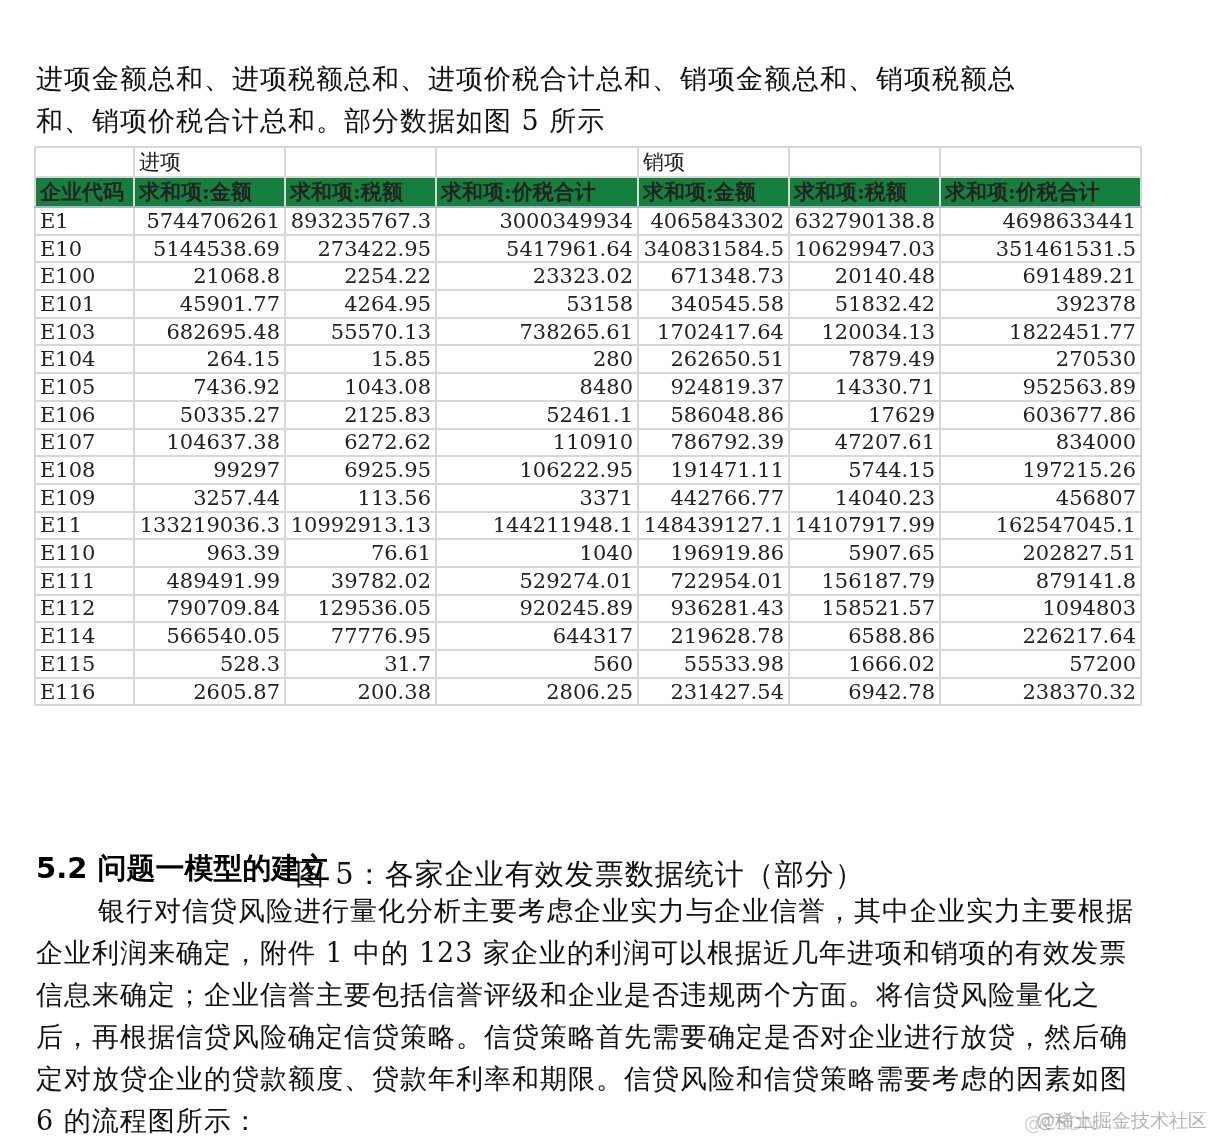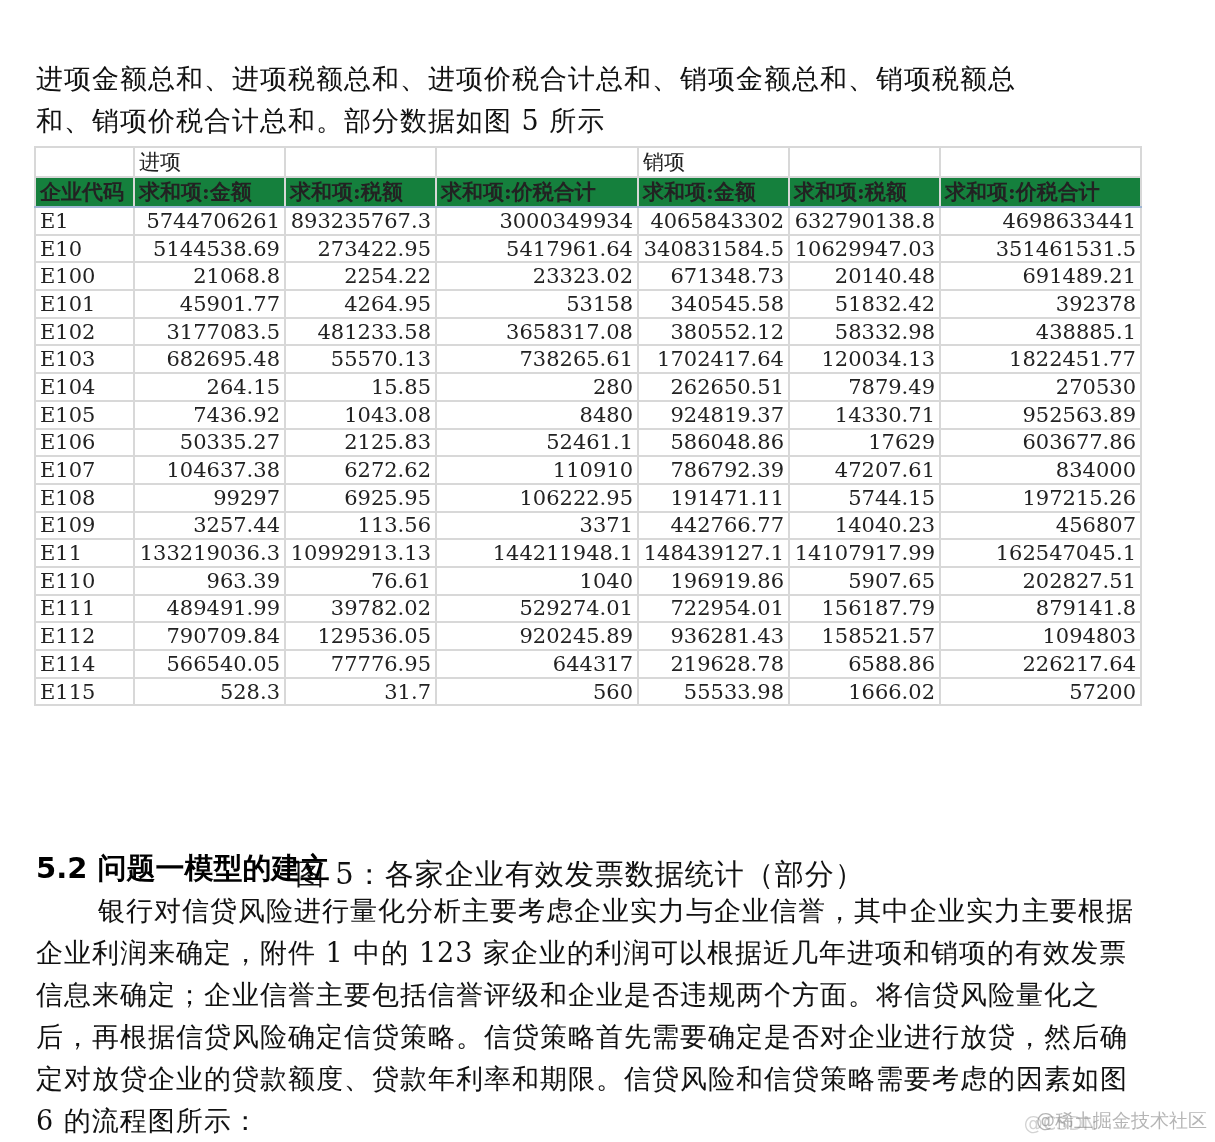--- a/index.html
+++ b/index.html
@@ -116,29 +116,20 @@
       <tr>
         <td class="code">E101</td>
         <td class="num">45901.77</td>
         <td class="num">4264.95</td>
         <td class="num">53158</td>
         <td class="num">340545.58</td>
         <td class="num">51832.42</td>
         <td class="num">392378</td>
       </tr>
       <tr>
-        <td class="code">E102</td>
-        <td class="num">3177083.5</td>
-        <td class="num">481233.58</td>
-        <td class="num">3658317.08</td>
-        <td class="num">380552.12</td>
-        <td class="num">58332.98</td>
-        <td class="num">438885.1</td>
-      </tr>
-      <tr>
         <td class="code">E103</td>
         <td class="num">682695.48</td>
         <td class="num">55570.13</td>
         <td class="num">738265.61</td>
         <td class="num">1702417.64</td>
         <td class="num">120034.13</td>
         <td class="num">1822451.77</td>
       </tr>
       <tr>
         <td class="code">E104</td>
@@ -241,20 +232,29 @@
       </tr>
       <tr>
         <td class="code">E115</td>
         <td class="num">528.3</td>
         <td class="num">31.7</td>
         <td class="num">560</td>
         <td class="num">55533.98</td>
         <td class="num">1666.02</td>
         <td class="num">57200</td>
       </tr>
+      <tr>
+        <td class="code">E116</td>
+        <td class="num">2605.87</td>
+        <td class="num">200.38</td>
+        <td class="num">2806.25</td>
+        <td class="num">231427.54</td>
+        <td class="num">6942.78</td>
+        <td class="num">238370.32</td>
+      </tr>
     </tbody>
 </table>
 
 <div id="caption">图 5：各家企业有效发票数据统计（部分）</div>
 
 <div id="section-heading">5.2 问题一模型的建立</div>
 
 <p id="body-para" class="para">银行对信贷风险进行量化分析主要考虑企业实力与企业信誉，其中企业实力主要根据企业利润来确定，附件 1 中的 123 家企业的利润可以根据近几年进项和销项的有效发票信息来确定；企业信誉主要包括信誉评级和企业是否违规两个方面。将信贷风险量化之后，再根据信贷风险确定信贷策略。信贷策略首先需要确定是否对企业进行放贷，然后确定对放贷企业的贷款额度、贷款年利率和期限。信贷风险和信贷策略需要考虑的因素如图 6 的流程图所示：</p>
 
 <div id="watermark">

